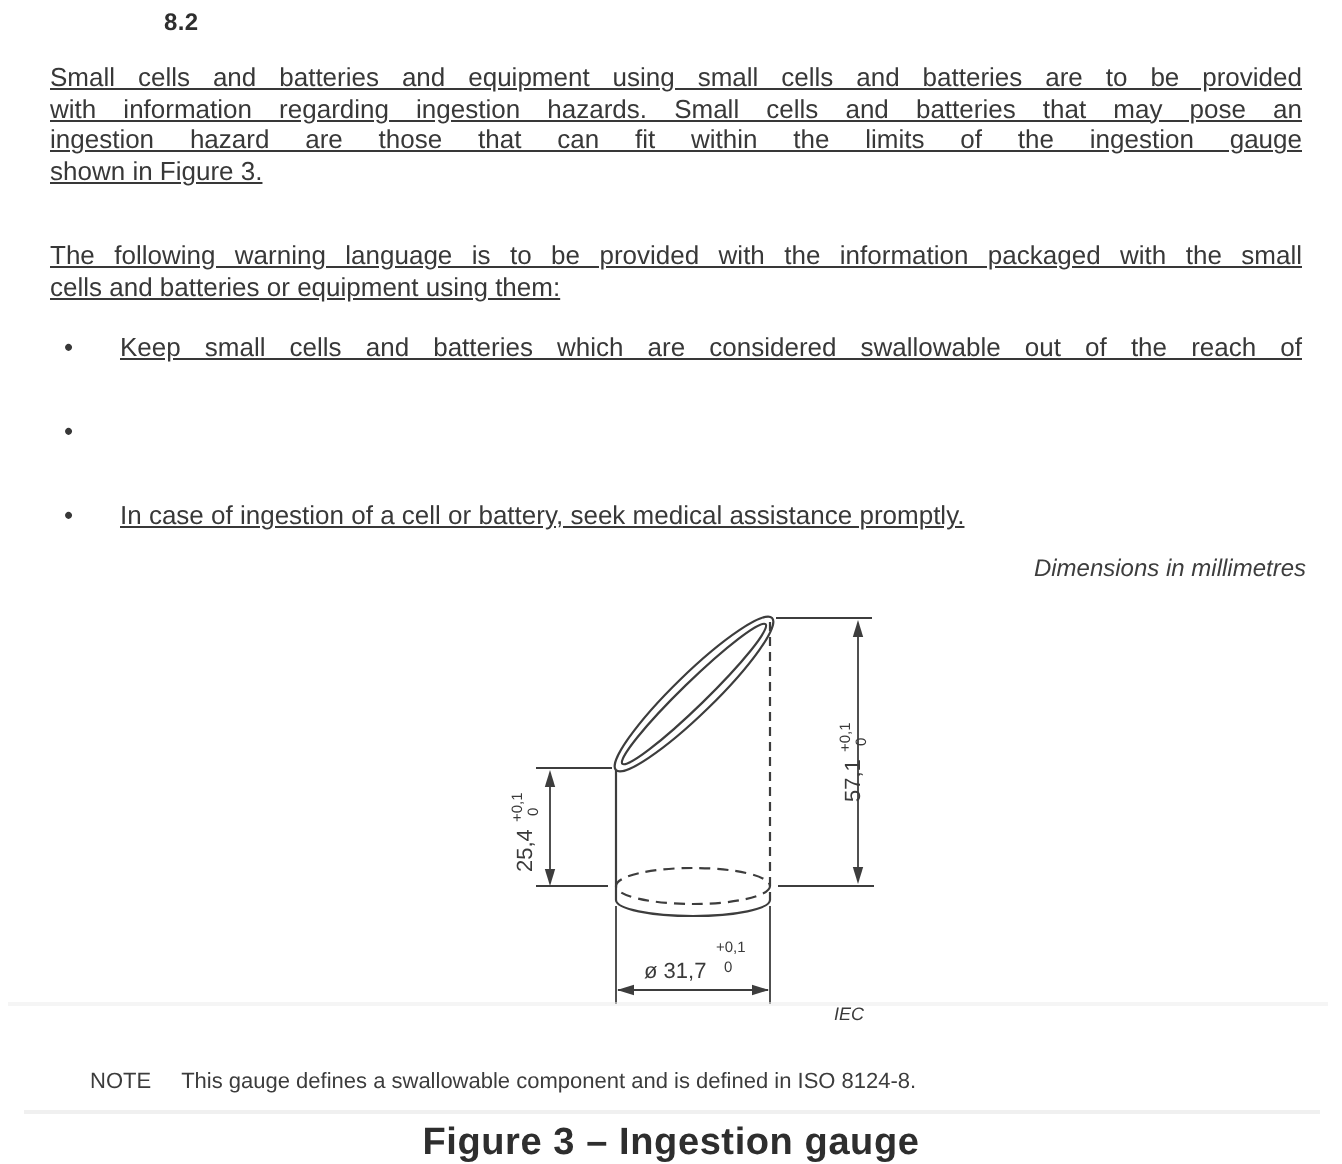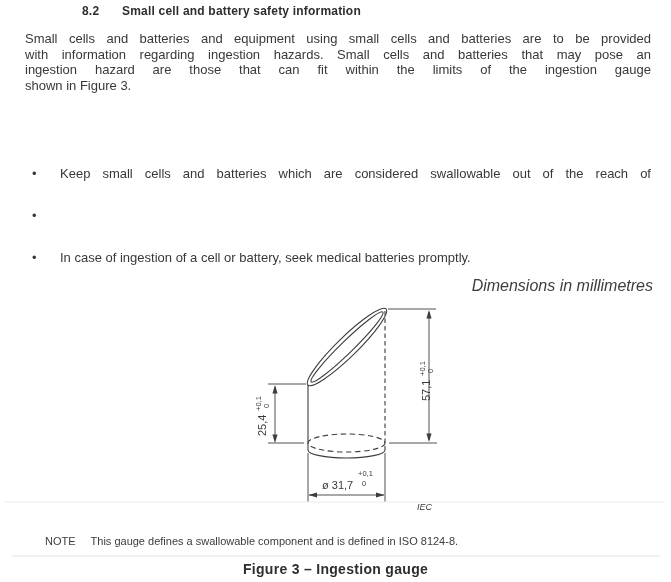--- a/index.html
+++ b/index.html
@@ -6,80 +6,83 @@
   .page {
     position:relative; width:671px; height:582px; background:#ffffff;
     font-family:"Liberation Sans", sans-serif; color:#383838; overflow:hidden;
   }
   .heading {
     position:absolute; top:4px; left:34px; display:flex;
     font-weight:bold; font-size:12px; color:#2e2e2e; letter-spacing:.2px;margin-left:48px;
   }
   .sec-num { width:40px; }
   .para { position:absolute; left:25px; width:626px; font-size:13px; }
-  .jline { text-align:justify; text-align-last:justify; line-height:15.6px; white-space:normal; }
+  .jline { text-align:justify; text-align-last:justify; line-height:15.6px; white-space:normal;text-decoration:underline; }
   .jline.last { text-align-last:left; }
   .p1 { top:31px; }
   .p2 { top:120px; }
   .bullet { position:absolute; left:25px; width:626px; display:flex; font-size:13px; }
   .b1 { top:166px; } .b2 { top:208px; } .b3 { top:250px; }
   .marker { width:35px; padding-left:7px; box-sizing:border-box; line-height:16.5px; }
   .btext { width:591px; }
   .bullet .jline { line-height:16.5px; }
   .dims-note {
     position:absolute; top:277px; right:18px;
-    font-size:16px; font-style:italic; color:#3d3d3d;
+    font-size:12px; font-style:italic; color:#3d3d3d;
   }
   .figure-svg { position:absolute; left:240px; top:295px; }
   .note-line { position:absolute; top:535px; left:25px; font-size:11px; color:#3c3c3c; }
   .note-label { margin-right:15px;padding-left:20px; }
   .caption {
     position:absolute; top:561px; left:0; width:100%; text-align:center;
-    font-weight:bold; font-size:14px; color:#2e2e2e; letter-spacing:.3px;
+    font-weight:bold; font-size:19px; color:#2e2e2e; letter-spacing:.3px;
   }
   .scan-band { position:absolute; background:#ececec; }
   .band-a { top:501px; left:4px; width:660px; height:2px; opacity:.55; }
   .band-b { top:555px; left:12px; width:648px; height:2px; opacity:.8; }
   svg text { fill:#3a3a3a; }
 </style>
 </head>
 <body>
 
 <div class="page">
 
   <div class="heading">
     <span class="sec-num">8.2</span>
-    <span>Small cell and battery safety information</span>
   </div>
 
   <div class="para p1">
     <div class="jline">Small cells and batteries and equipment using small cells and batteries are to be provided</div>
     <div class="jline">with information regarding ingestion hazards. Small cells and batteries that may pose an</div>
     <div class="jline">ingestion hazard are those that can fit within the limits of the ingestion gauge</div>
     <div class="jline last">shown in Figure 3.</div>
   </div>
 
+  <div class="para p2">
+    <div class="jline">The following warning language is to be provided with the information packaged with the small</div>
+    <div class="jline last">cells and batteries or equipment using them:</div>
+  </div>
 
   <div class="bullet b1">
     <span class="marker">•</span>
     <div class="btext">
       <div class="jline">Keep small cells and batteries which are considered swallowable out of the reach of</div>
     </div>
   </div>
 
   <div class="bullet b2">
     <span class="marker">•</span>
     <div class="btext">
     </div>
   </div>
 
   <div class="bullet b3">
     <span class="marker">•</span>
     <div class="btext">
-      <div class="jline last">In case of ingestion of a cell or battery, seek medical batteries promptly.</div>
+      <div class="jline last">In case of ingestion of a cell or battery, seek medical assistance promptly.</div>
     </div>
   </div>
 
   <div class="dims-note">Dimensions in millimetres</div>
 
   <svg class="figure-svg" width="230" height="220" viewBox="0 0 230 220">
     <g stroke="#3d3d3d" stroke-width="1.1" fill="none">
 
       <ellipse cx="107" cy="52" rx="54.5" ry="10" transform="rotate(-44.25 107 52)"></ellipse>
       <ellipse cx="107" cy="52" rx="50" ry="6" transform="rotate(-44.25 107 52)"></ellipse>

